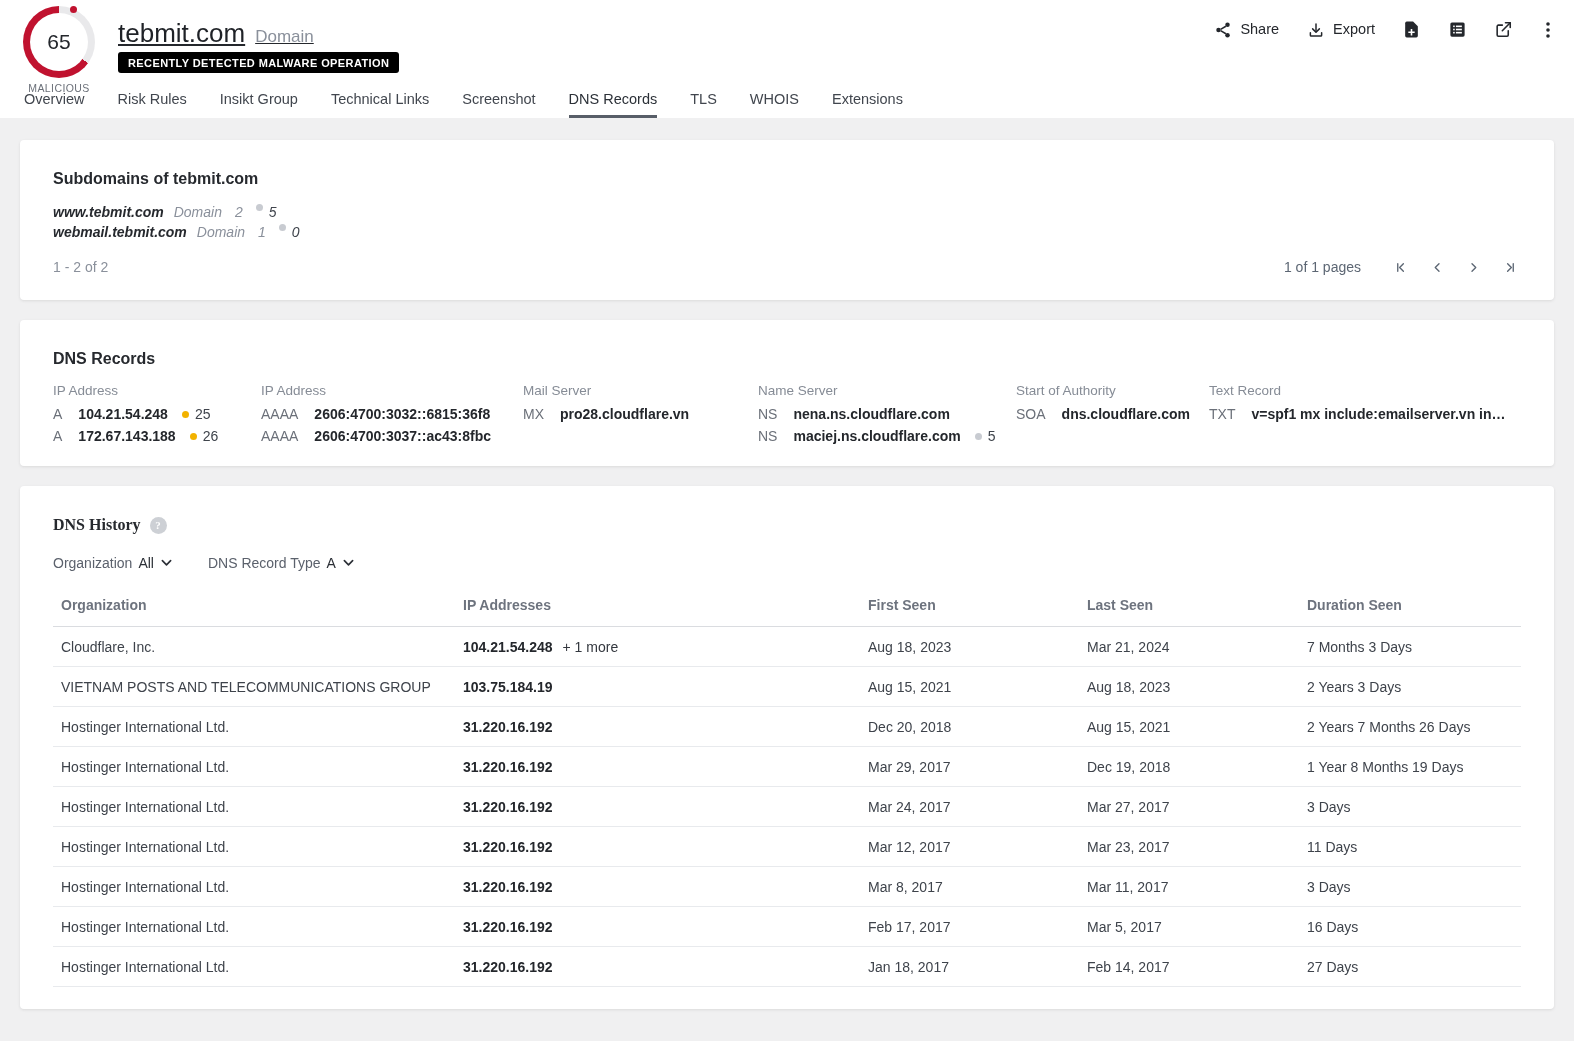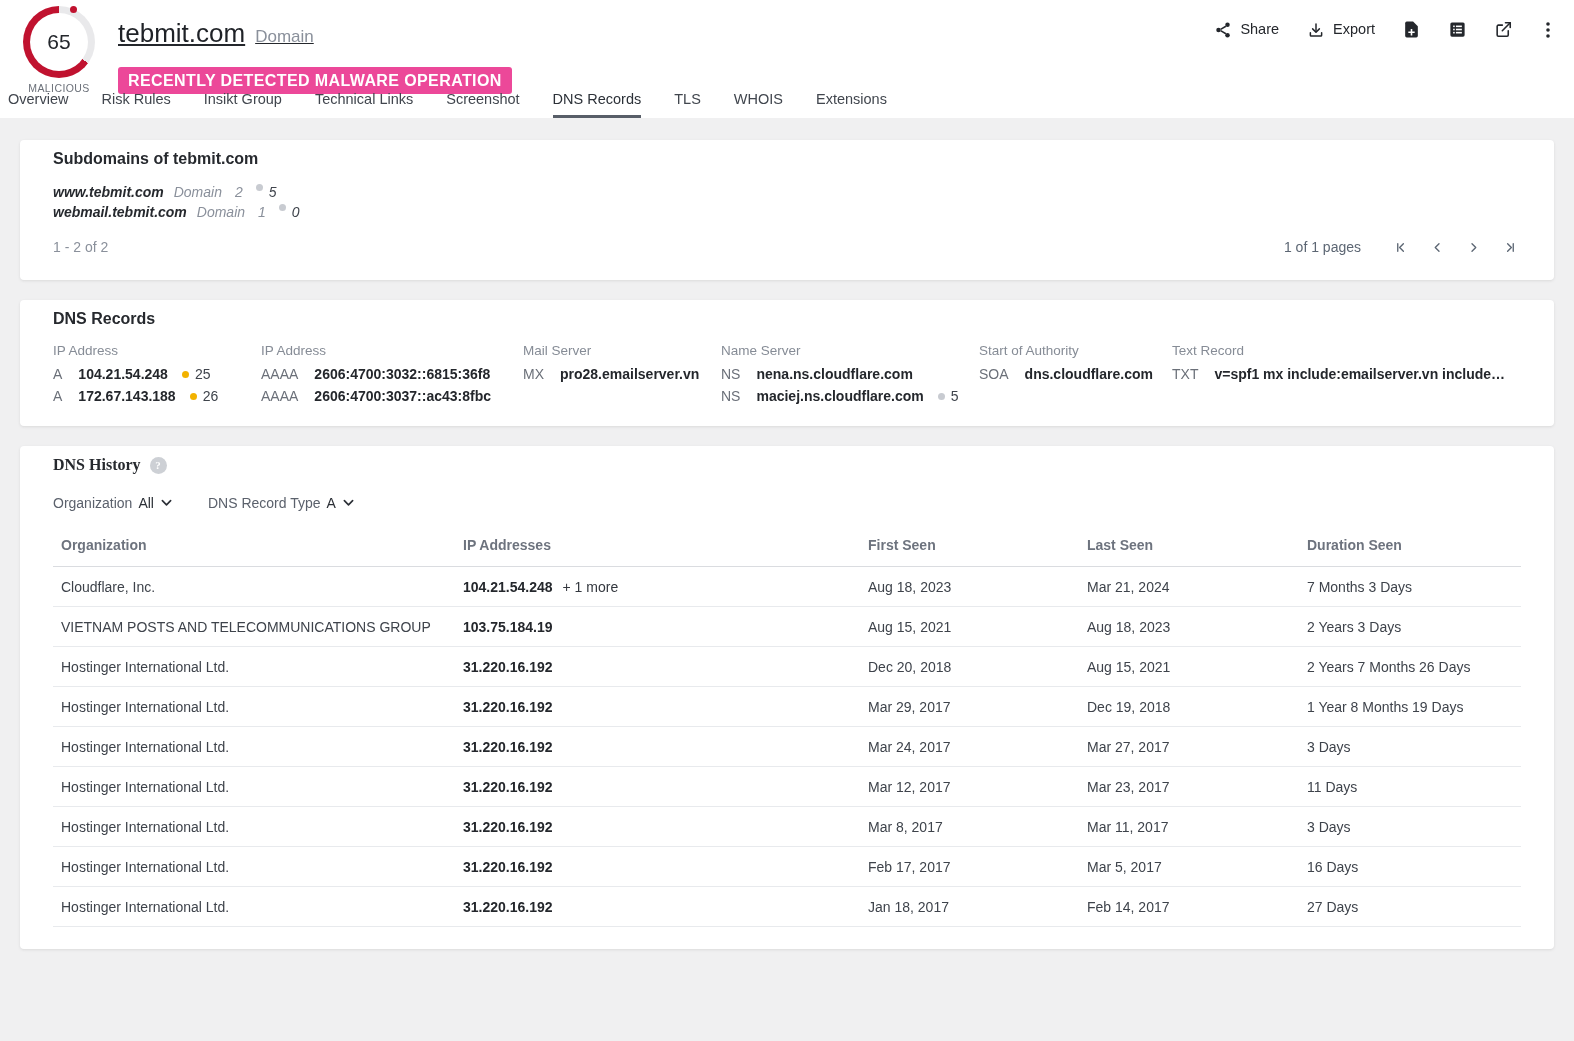--- a/index.html
+++ b/index.html
@@ -19,38 +19,38 @@
                  display:flex; align-items:center; justify-content:center;
                  font-size:21px; color:#24272c; }
   .gauge-dot { position:absolute; width:7px; height:7px; border-radius:50%; background:#c0122f;
                left:47px; top:0; }
   .gauge-label { margin-top:4px; font-size:10.5px; color:#6b7079; letter-spacing:.4px; }
 
   .title-block { position:absolute; left:118px; top:18px;text-decoration:underline; }
   .title-row { display:flex; align-items:baseline; }
   .page-title { font-size:26px; font-weight:500; color:#1f2227; }
   .entity-type { font-size:17px; color:#8a909b; margin-left:10px; }
-  .alert-badge { display:inline-block; margin-top:18px; background:#ec4899; color:#fff;
-                 font-size:16px; font-weight:700; letter-spacing:.4px;
+  .alert-badge { display:inline-block; margin-top:3px; background:#000000; color:#fff;
+                 font-size:11px; font-weight:700; letter-spacing:.4px;
                  padding:5px 10px 4px; border-radius:3px; }
 
   .actions { position:absolute; right:18px; top:20px; display:flex; align-items:center; }
   .action-btn { display:flex; align-items:flex-start; gap:8px; font-size:14.5px; color:#24272c;
                 margin-left:28px; cursor:pointer; }
   .icon-btn { margin-left:27px; cursor:pointer; display:flex; align-items:center; }
 
-  .tab-bar { position:absolute; left:8px; bottom:0; display:flex; }
+  .tab-bar { position:absolute; left:24px; bottom:0; display:flex; }
   .tab { margin-right:33px; padding-bottom:8px; font-size:14.5px; color:#41464e; cursor:pointer;
          border-bottom:3px solid transparent; }
   .tab.active { color:#2c3138; border-bottom-color:#585e68; }
 
   
   .main { padding:22px 20px 0; }
   .card { background:#fff; border-radius:4px; box-shadow:0 1px 3px rgba(25,28,33,.10);
-          padding:10px 33px 22px; margin-bottom:20px; }
+          padding:30px 33px 22px; margin-bottom:20px; }
   .card-title { font-size:16px; font-weight:700; color:#26292e; margin:0; }
 
   
   .sub-list { margin-top:16px; }
   .sub-row { display:flex; margin-bottom:4px; font-size:14px;font-style:italic; }
   .sub-name { font-weight:700; color:#26292e; cursor:pointer; }
   .sub-type { color:#8a909b; margin-left:10px; }
   .sub-count { color:#8a909b; margin-left:13px; }
   .dot { width:7px; height:7px; border-radius:50%; display:inline-block; flex:none; }
   .dot-gray { background:#c8cbd1; }
@@ -63,21 +63,21 @@
   .pager-label { margin-right:16px; font-size:14px; color:#5c6673; }
   .pager-btn { width:24px; height:22px; display:flex; align-items:center; justify-content:center;
                margin-left:12px; cursor:pointer; }
 
   
   .dns-cols { display:flex; margin-top:15px; }
   .dns-col { flex:none; padding-right:14px; }
   .dns-col:nth-child(1){ width:208px; }
   .dns-col:nth-child(2){ width:262px; }
   .dns-col:nth-child(3){ width:198px; }
-  .dns-col:nth-child(4){ width:258px; }
+  .dns-col:nth-child(4){ width:258px;margin-left:37px; }
   .dns-col:nth-child(5){ width:193px; }
   .dns-col:nth-child(6){ flex:1; min-width:0; }
   .dns-col-label { font-size:13.5px; color:#868c96; margin-bottom:8px; }
   .dns-grid { display:grid; grid-template-columns:max-content auto; column-gap:16px; row-gap:6px;
               font-size:14px; justify-content:start; }
   .dns-type { color:#6b7079; }
   .dns-val-wrap { display:flex; align-items:center; white-space:nowrap; overflow:hidden; }
   .dns-val { font-weight:700; color:#24272c; white-space:nowrap; overflow:hidden;
              text-overflow:ellipsis; cursor:pointer; }
   .dns-val-wrap .dot { margin-left:14px; }
@@ -290,21 +290,21 @@
             <span class="dns-val-wrap">
               <span class="dns-val">2606:4700:3037::ac43:8fbc</span>
             </span>
           </div>
         </div>
         <div class="dns-col">
           <div class="dns-col-label">Mail Server</div>
           <div class="dns-grid">
             <span class="dns-type">MX</span>
             <span class="dns-val-wrap">
-              <span class="dns-val">pro28.emailserver.vn</span>
+              <span class="dns-val">pro28.cloudflare.vn</span>
             </span>
           </div>
         </div>
         <div class="dns-col">
           <div class="dns-col-label">Name Server</div>
           <div class="dns-grid">
             <span class="dns-type">NS</span>
             <span class="dns-val-wrap">
               <span class="dns-val">nena.ns.cloudflare.com</span>
             </span>

